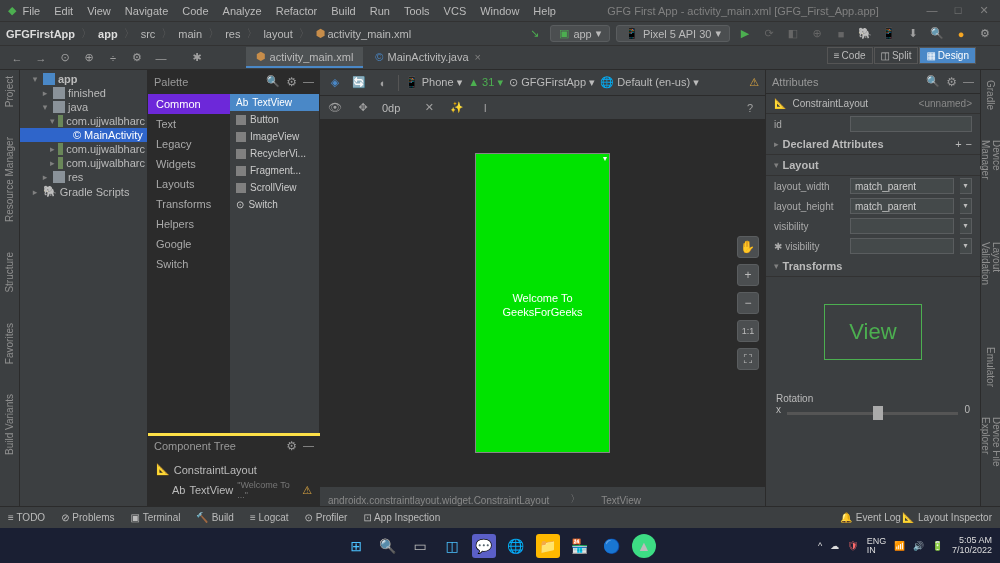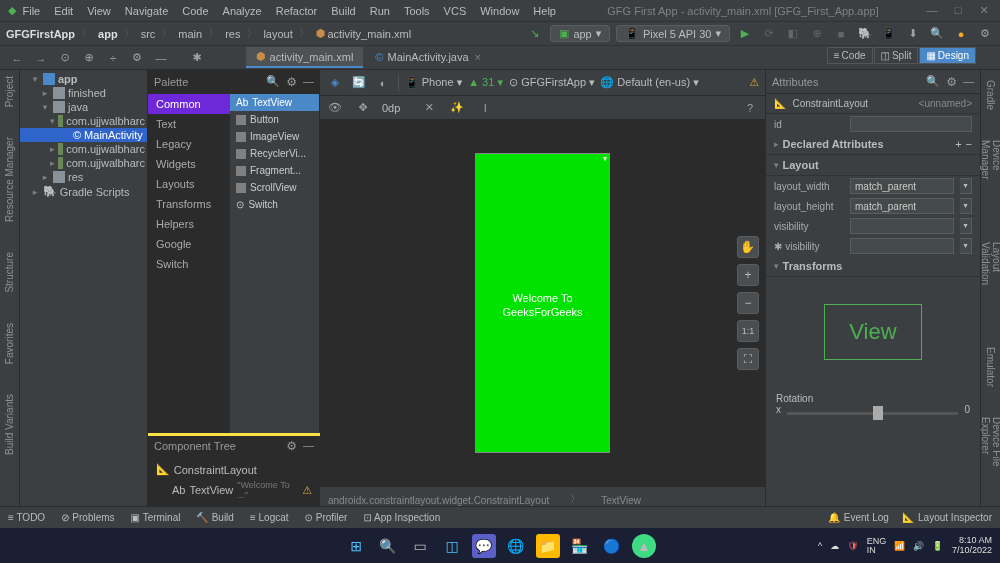--- a/index.html
+++ b/index.html
@@ -69,21 +69,21 @@
 .attr-row .field{flex:1;background:#44494a;border:1px solid #5a5d5f;height:16px;padding:0 4px;font-size:10px;color:#ccc;display:flex;align-items:center}
 .attr-row .dd{width:12px;background:#44494a;border:1px solid #5a5d5f;border-left:none;height:16px;text-align:center;font-size:8px;line-height:14px}
 .view-preview{height:90px;display:flex;align-items:center;justify-content:center;margin:10px}
 .view-box{border:1px solid #4caf50;padding:14px 24px;color:#4caf50;font-size:22px;font-weight:300}
 .slider-row{padding:6px 10px;font-size:10px}
 .slider-row .track{height:3px;background:#555;position:relative;margin-top:8px}
 .slider-row .thumb{width:10px;height:14px;background:#aaa;position:absolute;top:-6px;left:50%}
 .right-rail{width:20px;background:#3c3f41;border-left:1px solid #2b2b2b;display:flex;flex-direction:column;align-items:center;padding-top:10px;gap:30px}
 .right-rail .vlabel{writing-mode:vertical-rl;font-size:10px;color:#909090}
 .bottom-tabs{height:22px;background:#3c3f41;border-top:1px solid #2b2b2b;display:flex;align-items:center;padding:0 8px;gap:16px;font-size:10px}
-.bottom-tabs .right{margin-left:auto;display:flex;gap:14px}
+.bottom-tabs .right{margin-left:auto;display:flex;gap:2px}
 .statusbar-bottom{height:20px;background:#3c3f41;border-top:1px solid #2b2b2b;display:flex;align-items:center;padding:0 8px;font-size:10px;color:#999}
 .statusbar-bottom .right{margin-left:auto;display:flex;gap:10px;align-items:center}
 .taskbar{position:absolute;bottom:0;left:0;right:0;height:35px;background:#1a1f33;display:flex;align-items:center;justify-content:center;gap:8px}
 .taskbar .tray{position:absolute;right:8px;display:flex;align-items:center;gap:8px;color:#ddd;font-size:9px}
 .taskbar .tbico{width:24px;height:24px;border-radius:3px;display:flex;align-items:center;justify-content:center;font-size:14px}
 .mode-tabs{position:absolute;right:24px;top:47px;display:flex;gap:1px;font-size:10px}
 .mode-tabs div{padding:2px 6px;background:#3c3f41;border:1px solid #555;display:flex;align-items:center;gap:2px}
 .mode-tabs div.active{background:#4a88c7;color:#fff}
 .panel-head .gear{font-size:12px;color:#999}
 .comp-tree-body{padding:4px 8px;font-size:11px}
@@ -490,17 +490,17 @@
   <div class="tray">
     <span>^</span>
     <span>☁</span>
     <span style="color:#ff6b6b">🛡</span>
     <span style="line-height:1;white-space:pre">ENG
 IN</span>
     <span>📶</span>
     <span>🔊</span>
     <span>🔋</span>
     <div style="text-align:right;line-height:1.1">
-      <div>8:10 AM</div>
+      <div>5:05 AM</div>
       <div>7/10/2022</div>
     </div>
   </div>
 </div>
 
 </body></html>

